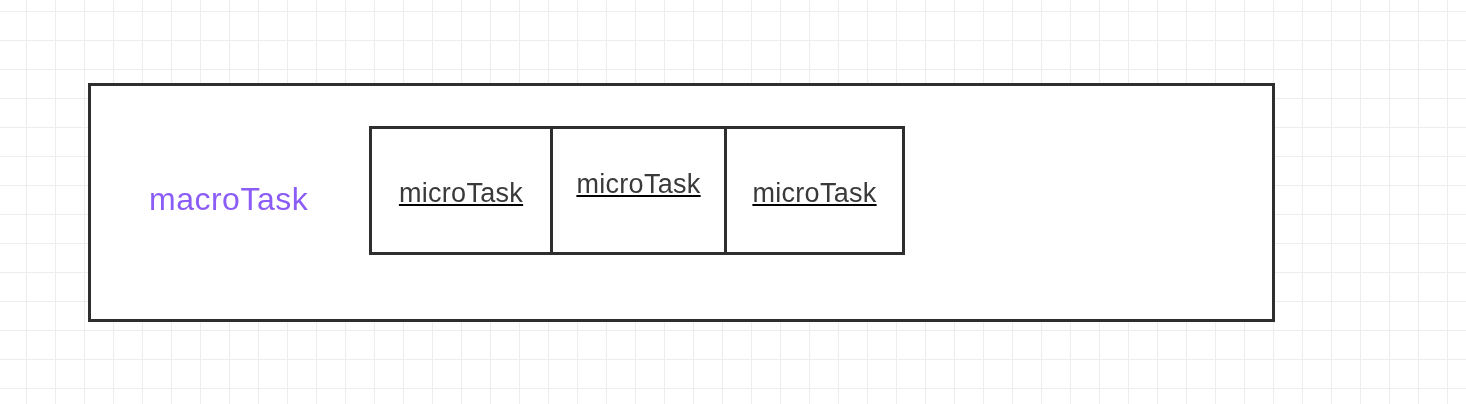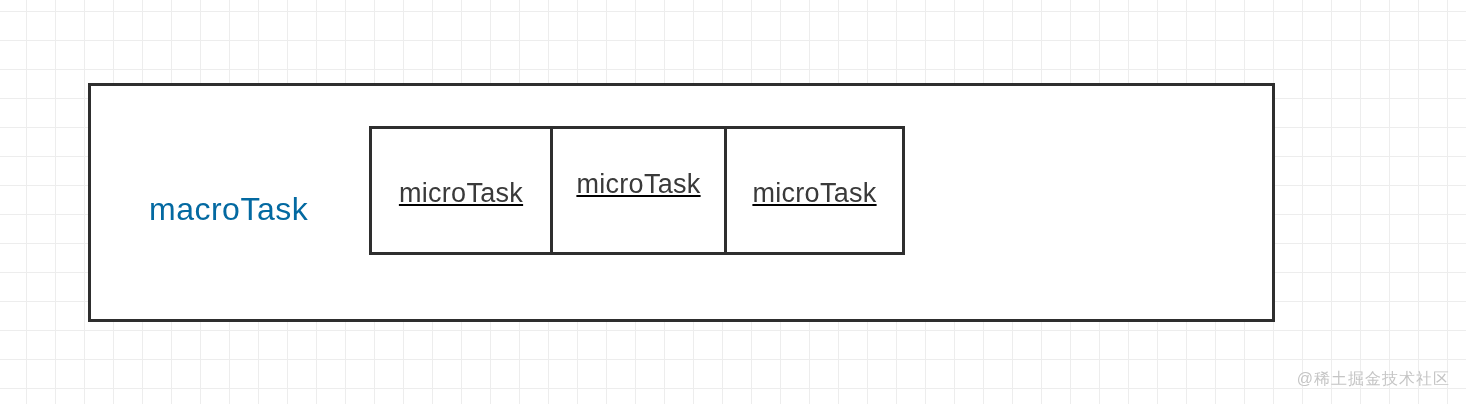--- a/index.html
+++ b/index.html
@@ -25,24 +25,24 @@
     top: 83px;
     width: 1187px;
     height: 239px;
     box-sizing: border-box;
     border: 3px solid #2e2e2e;
     background: #ffffff;
   }
   .macro-label {
     position: absolute;
     left: 58px;
-    top: 104px;
+    top: 94px;
     font-size: 32px;
     line-height: 38px;
-    color: #0369a1;
+    color: #8b5cf6;
     letter-spacing: 0.5px;
     white-space: nowrap;
   }
   .micro-row {
     position: absolute;
     left: 278px;
     top: 40px;
     display: flex;
     flex-direction: row;
   }
@@ -92,15 +92,14 @@
       </div>
       <div class="micro-box">
         <span class="micro-label">microTask</span>
       </div>
       <div class="micro-box">
         <span class="micro-label">microTask</span>
       </div>
     </div>
   </div>
 
-  <div class="watermark">@稀土掘金技术社区</div>
 
 </div>
 
 </body></html>

